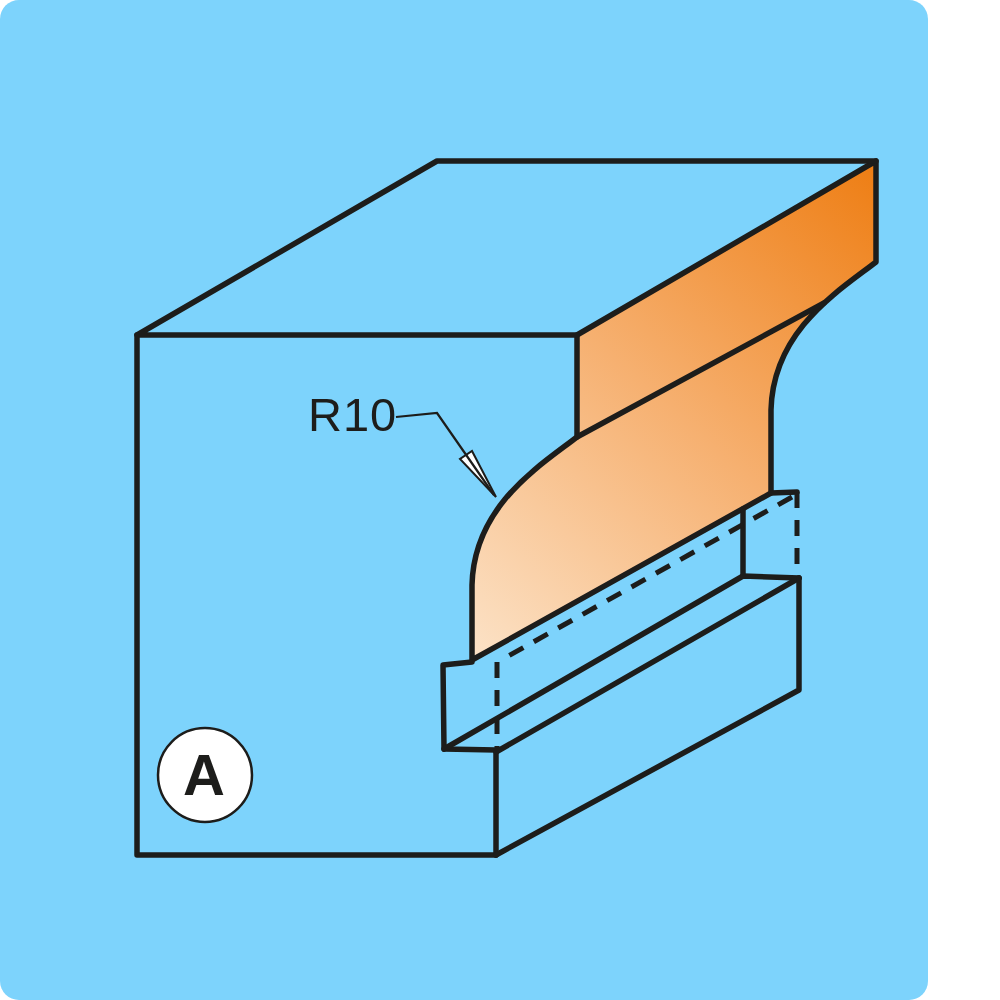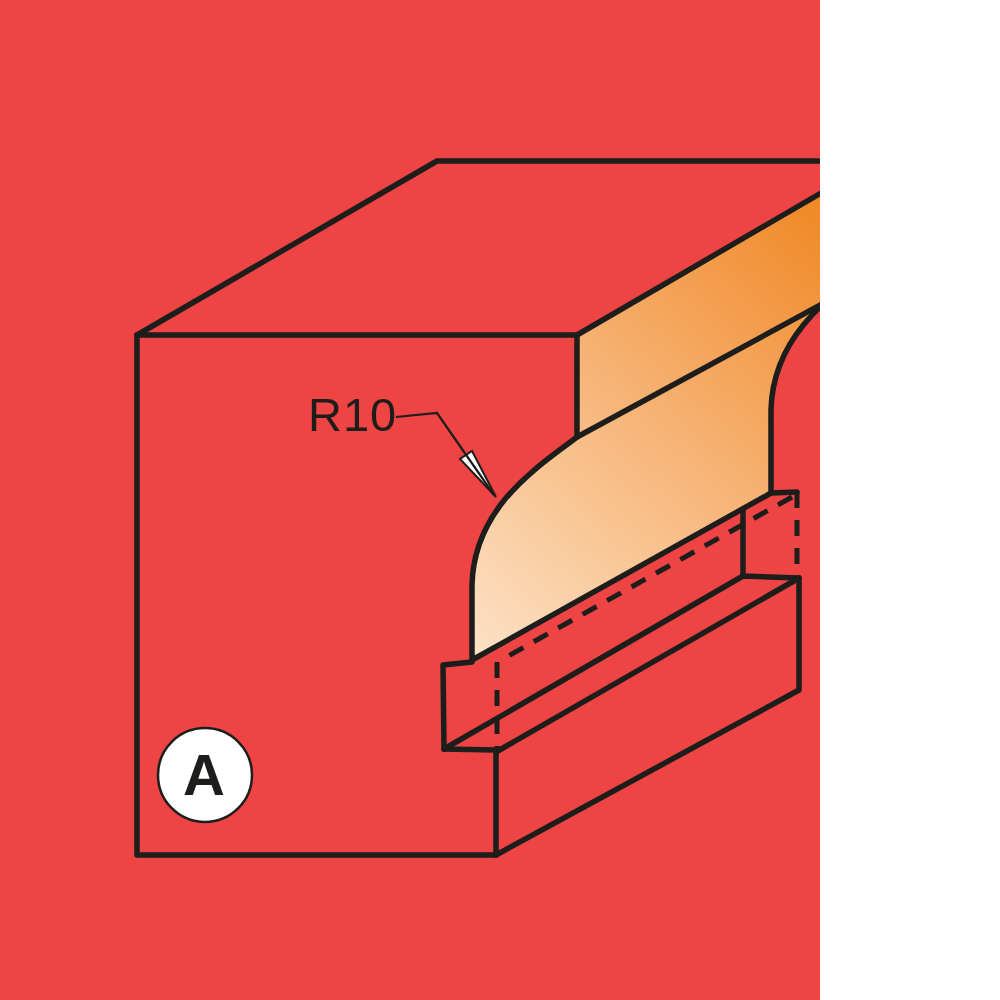--- a/index.html
+++ b/index.html
@@ -2,23 +2,24 @@
 <html><head>
 <meta charset="utf-8">
 <style>
   html,body{
     margin:0; padding:0;
     background:#ffffff;
     font-family:"Liberation Sans", sans-serif;
   }
   .stage{
     position:relative;
-    width:820px; height:1000px;
-    background:#ef4444;
+    width:928px; height:1000px;
+    background:#7dd3fc;
     overflow:hidden;
+    border-radius:19px;
   }
   svg{ display:block; }
   text{ font-family:"Liberation Sans", sans-serif; }
   .radius-text{ font-size:47px; font-weight:400; letter-spacing:1px; }
   .marker-text{ font-size:58px; font-weight:700; }
 </style>
 </head>
 <body>
 
 <div class="stage">

